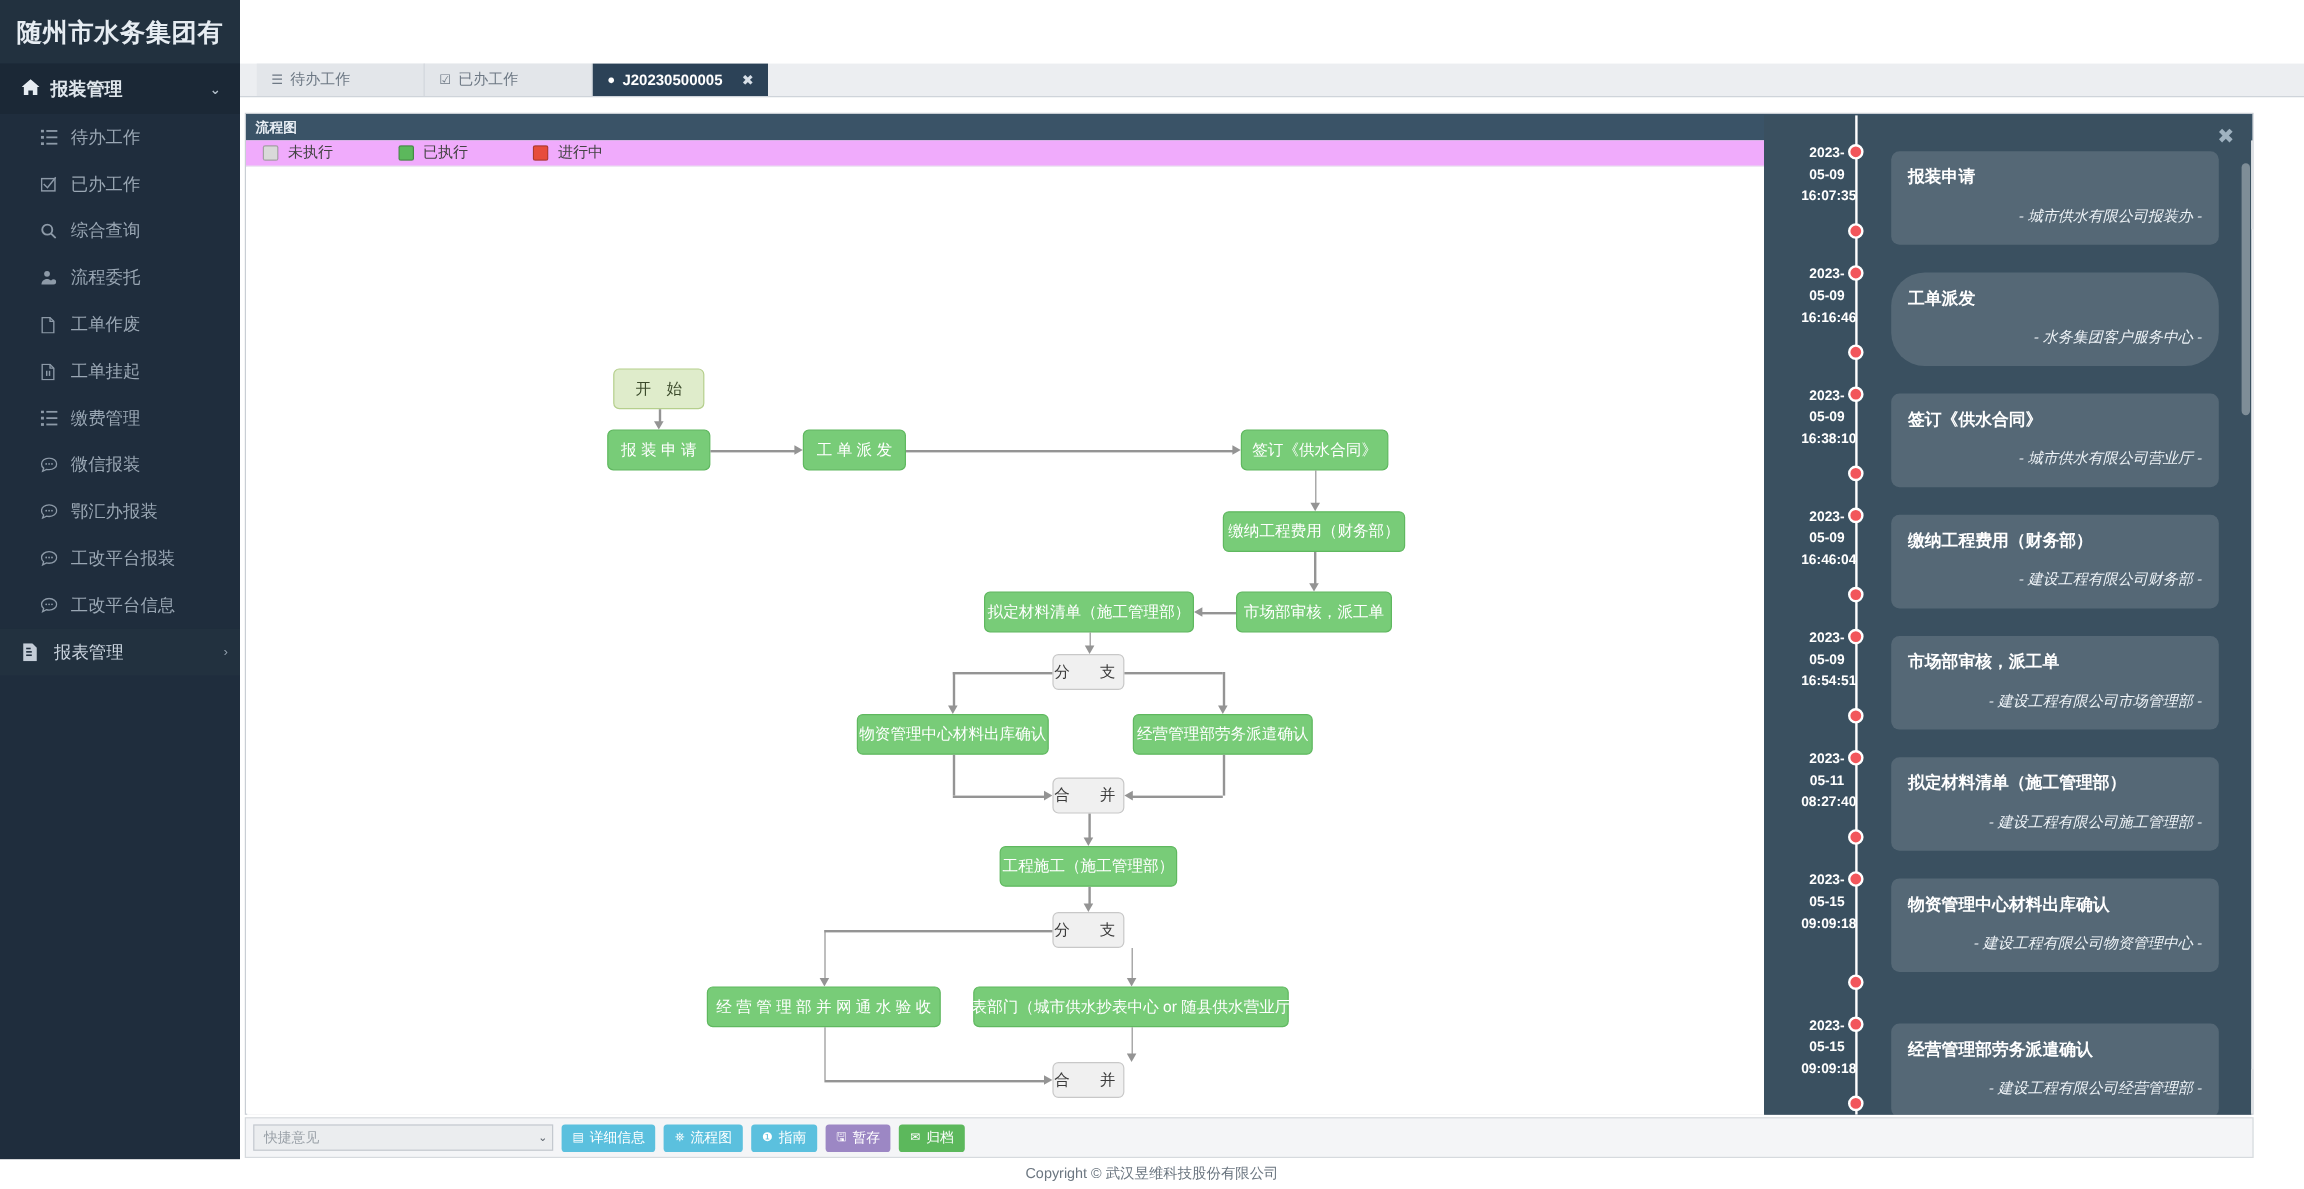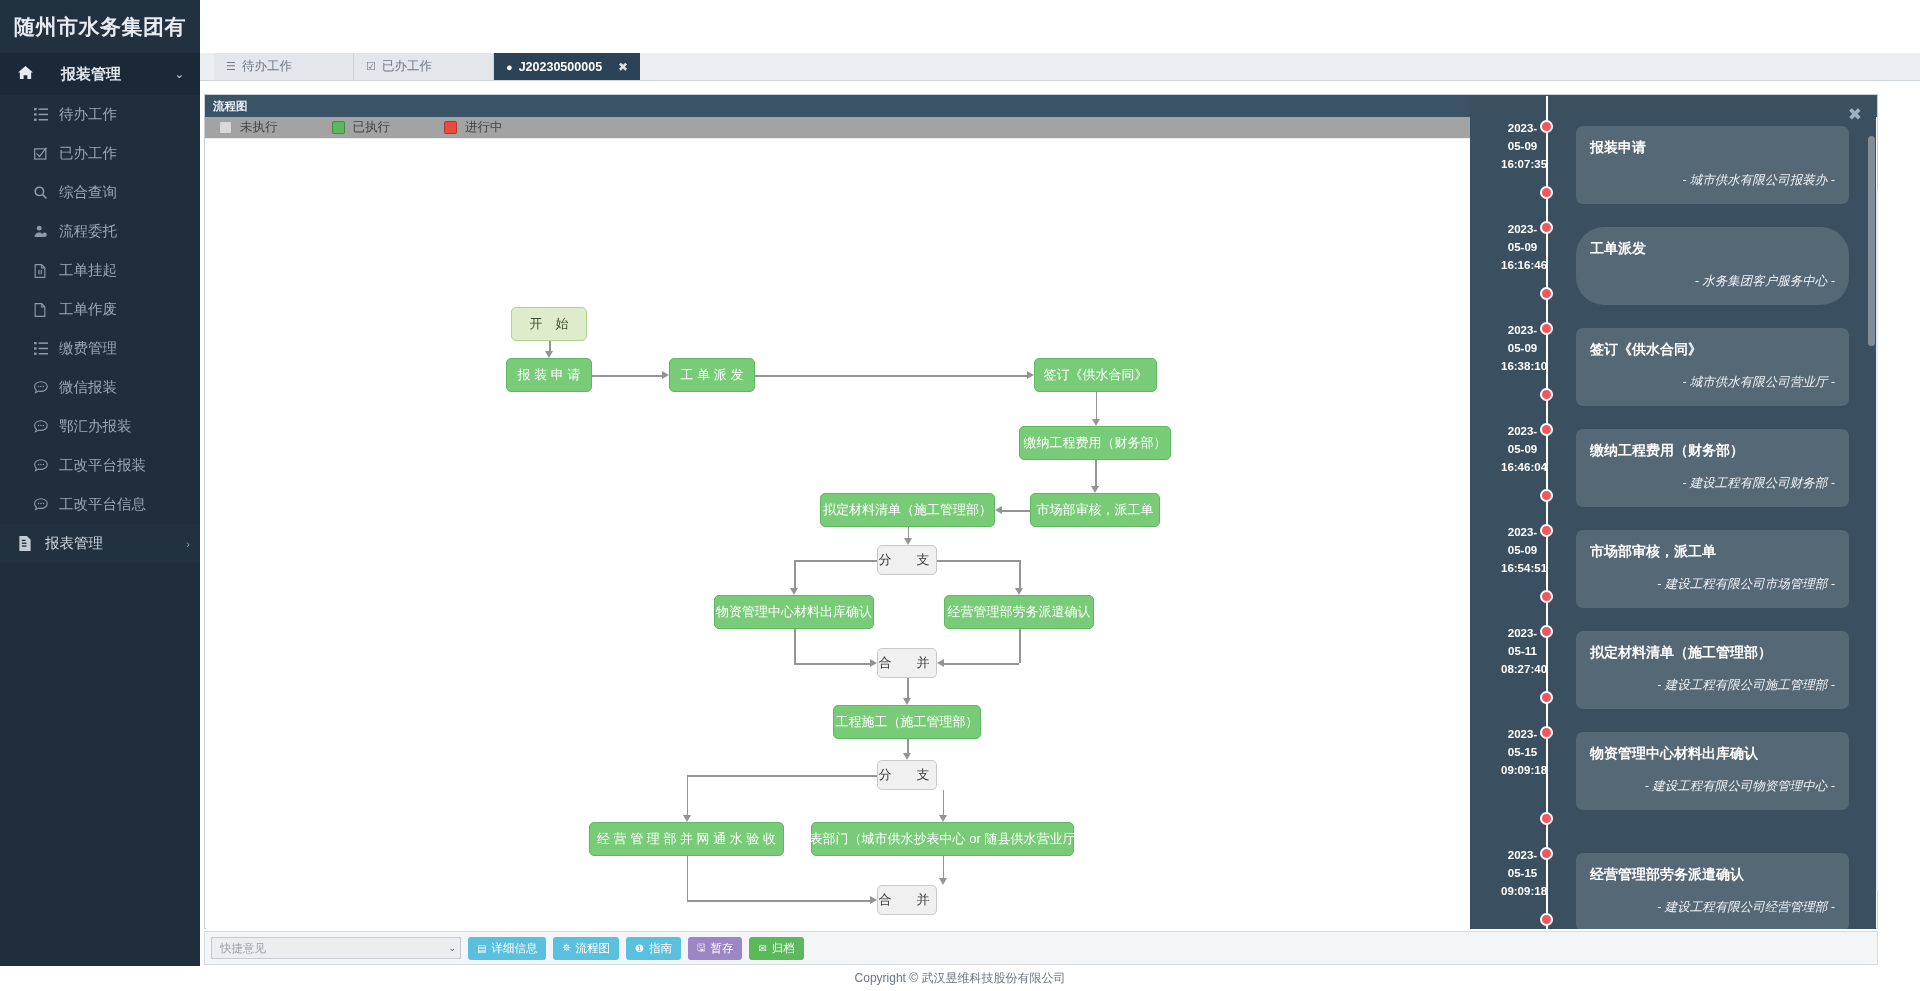--- a/index.html
+++ b/index.html
@@ -27,21 +27,20 @@
     background: #22313f;
     white-space: nowrap; overflow: hidden;
   }
   .side-group {
     height: 42px;
     display: flex; align-items: center;
     padding: 0 16px 0 18px;
     color: #dfe6ec;
     font-size: 15px; font-weight: bold;
     background: #1b2836;
-    gap: 19px;
   }
   .side-group .ico { width: 24px; font-size: 14px; color: #e6ecf2; }
   .side-group .grow { flex: 1; }
   .side-group .chev { font-size: 11px; color: #b6c2cd; }
 
   .side-item {
     height: 39px;
     display: flex; align-items: center;
     padding-left: 34px;
     color: #9aa7b4;
@@ -127,21 +126,21 @@
     background: #3a5367;
     display: flex; align-items: center;
     padding: 0 8px;
   }
   #panel-title { color: #e8eef4; font-size: 11.5px; font-weight: bold; }
   #panel-close { margin-left: auto; color: #dbe5ee; font-size: 14px; cursor: pointer; }
 
   #legend {
     position: absolute; left: 0; top: 22px;
     width: 1266px; height: 22px;
-    background: #a3a3a3;
+    background: #f0abfc;
     display: flex; align-items: center;
     padding-left: 14px; gap: 54px;
     border-bottom: 1px solid #e8ebee;
   }
   .leg { display: flex; align-items: center; gap: 8px; font-size: 12.5px; color: #444; }
   .swatch { width: 13px; height: 13px; border-radius: 2px; border: 1px solid rgba(0,0,0,.25); }
 
   
   #flow {
     position: absolute; left: 1px; top: 44px;
@@ -326,34 +325,34 @@
               <circle cx="11.4" cy="10.6" r="2.4"></circle>
             </svg>
           </span>
           <span>流程委托</span>
         </div>
         <div class="side-item">
           <span class="ico">
             <svg width="12" height="14" viewBox="0 0 12 15" fill="none" stroke="currentColor" stroke-width="1.2">
               <path d="M0.8 0.7h7l3.4 3.4v10.2H0.8z"></path>
               <path d="M7.8 0.7v3.4h3.4"></path>
-              <rect x="4.2" y="6.4" width="1.3" height="4.6" fill="currentColor" stroke="none"></rect>
-              <rect x="6.7" y="6.4" width="1.3" height="4.6" fill="currentColor" stroke="none"></rect>
-            </svg>
-          </span>
-          <span>工单挂起</span>
+            </svg>
+          </span>
+          <span>工单作废</span>
         </div>
         <div class="side-item">
           <span class="ico">
             <svg width="12" height="14" viewBox="0 0 12 15" fill="none" stroke="currentColor" stroke-width="1.2">
               <path d="M0.8 0.7h7l3.4 3.4v10.2H0.8z"></path>
               <path d="M7.8 0.7v3.4h3.4"></path>
-            </svg>
-          </span>
-          <span>工单作废</span>
+              <rect x="4.2" y="6.4" width="1.3" height="4.6" fill="currentColor" stroke="none"></rect>
+              <rect x="6.7" y="6.4" width="1.3" height="4.6" fill="currentColor" stroke="none"></rect>
+            </svg>
+          </span>
+          <span>工单挂起</span>
         </div>
         <div class="side-item">
           <span class="ico">
             <svg width="14" height="13" viewBox="0 0 14 13" fill="currentColor">
               <rect x="0" y="0" width="2.6" height="2.3"></rect>
               <rect x="4.6" y="0.4" width="9.4" height="1.5"></rect>
               <rect x="0" y="5.3" width="2.6" height="2.3"></rect>
               <rect x="4.6" y="5.7" width="9.4" height="1.5"></rect>
               <rect x="0" y="10.6" width="2.6" height="2.3"></rect>
               <rect x="4.6" y="11" width="9.4" height="1.5"></rect>

